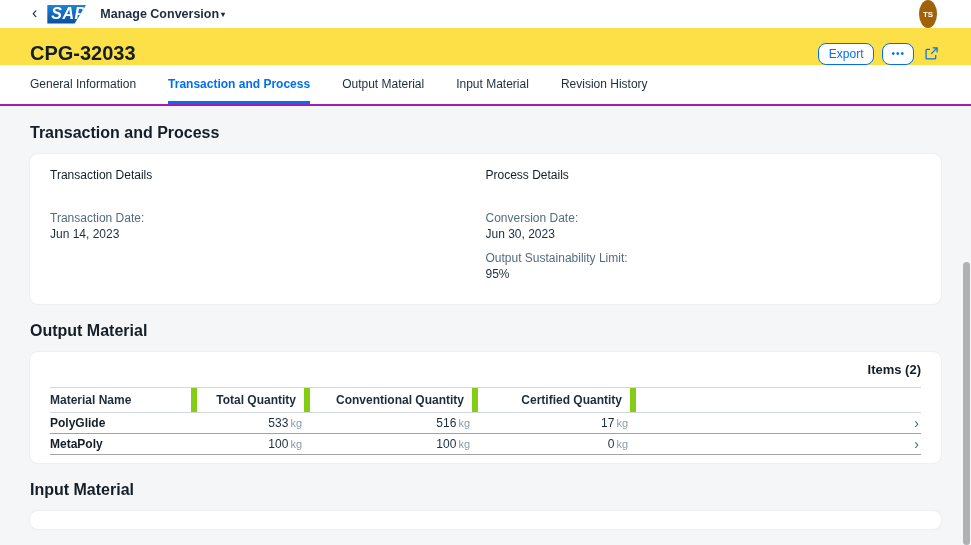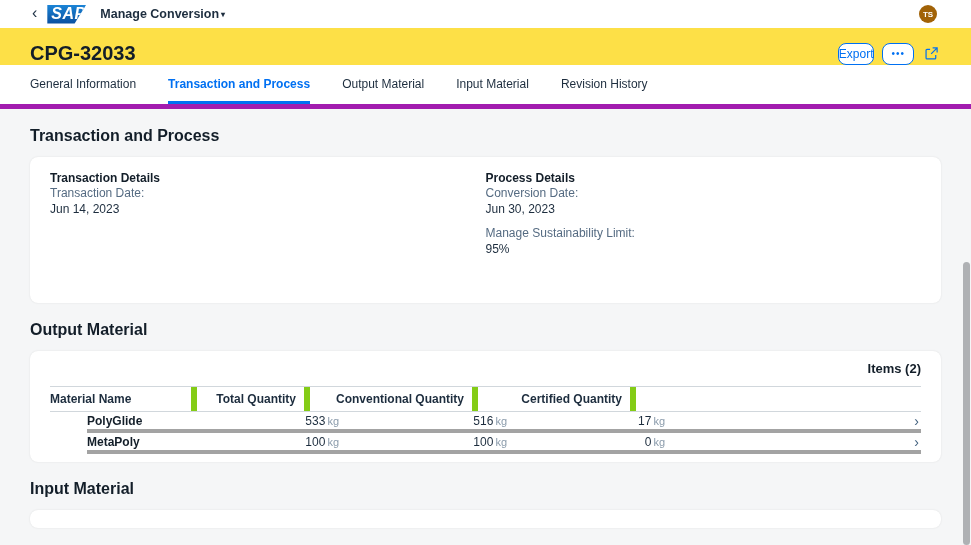--- a/index.html
+++ b/index.html
@@ -11,61 +11,61 @@
   .back-btn { border:none; background:none; font-size:16px; line-height:1; color:#223548;
     cursor:pointer; padding:0 6px 2px 20px; }
   .sap-logo { width:39px; height:19px; margin-left:4px; display:inline-flex; align-items:center;
     background:linear-gradient(180deg,#1b84d6 0%,#0a4f9e 100%);
     clip-path:polygon(0 0,100% 0,70% 100%,0 100%); }
   .sap-logo span { color:#fff; font-weight:bold; font-style:italic; font-size:16px; padding-left:4px; letter-spacing:.5px; }
   .app-title { margin-left:14px; font-size:12.5px; font-weight:bold; color:#1d2d3e;
     display:flex; align-items:center; gap:2px; cursor:pointer; background:none; border:none; }
   .app-title .caret { font-size:8px; color:#1d2d3e; }
   .shell .spacer { flex:1; }
-  .avatar { width:18px; height:18px; border-radius:50%; background:#a16207; color:#fff;
+  .avatar { width:18px; height:28px; border-radius:50%; background:#a16207; color:#fff;
     font-size:8px; font-weight:bold; display:flex; align-items:center; justify-content:center;
     margin-right:22px; cursor:pointer; border:none; }
 
   
   .obj-header { display:flex; align-items:center; justify-content:space-between; padding:14px 30px 0 30px; background:#fde047; }
   .obj-title { font-size:20px; font-weight:bold; color:#131e29; }
   .header-actions { display:flex; align-items:center; gap:8px; }
   .btn { background:#fff; border:1px solid #0070f2; color:#0070f2; font-size:12px;
-    border-radius:8px; padding:3px 0; cursor:pointer; font-family:inherit; }
+    border-radius:8px; padding:3px 10px; cursor:pointer; font-family:inherit; }
   .btn.overflow { letter-spacing:1px; padding:3px 8px; font-size:10px; line-height:14px; }
   .icon-btn { background:none; border:none; cursor:pointer; padding:2px; display:flex; align-items:center; }
 
   
-  .tabbar { background:#fff; border-bottom:5px solid #a21caf; padding:12px 30px 0 30px;
+  .tabbar { background:#fff; border-bottom:2px solid #a21caf; padding:12px 30px 0 30px;
     display:flex; gap:32px; }
   .tab { font-size:12px; color:#1d2d3e; padding:0 0 10px 0; cursor:pointer; border-bottom:3px solid transparent; }
   .tab.active { color:#0070f2; font-weight:bold; border-bottom-color:#0070f2; }
 
   
   .content { background:#f5f6f7; height:439px; overflow:hidden; position:relative; }
   .section-heading { font-size:16px; font-weight:bold; color:#131e29; margin:18px 30px 12px 30px; }
   .card { background:#fff; border-radius:8px; margin:0 30px; box-shadow:0 0 2px rgba(0,0,0,.10); }
 
   
   .form-card { display:grid; grid-template-columns:1fr 1fr; padding:14px 20px 14px 20px; min-height:146px; }
-  .group-title { font-size:12px; font-weight:bold; color:#131e29; margin-bottom:0; }
+  .group-title { font-size:12px; font-weight:normal; color:#131e29; margin-bottom:28px; }
   .field { margin-bottom:8px; }
   .field .label { font-size:12px; color:#556b82; line-height:16px; }
   .field .value { font-size:12px; color:#1d2d3e; line-height:16px; }
 
   
   .table-card { padding:10px 20px 8px 20px; }
   .items-title { font-size:13px; font-weight:bold; color:#131e29; margin-bottom:10px;text-align:right; }
   .t-row { display:grid; grid-template-columns:147px 113px 168px 158px 1fr 22px; align-items:center; }
   .t-head { border-top:1px solid #d1d7dc; border-bottom:1px solid #d1d7dc; }
   .t-head .cell { font-size:12px; font-weight:bold; color:#1d2d3e; padding:5px 8px; }
   .t-head .cell:nth-child(-n+4) { border-right:6px solid #84cc16; }
   .t-head .cell:first-child { padding-left:0; }
   .cell.num { text-align:right; }
-  .t-body .t-row { border-bottom:4px solid #a3a3a3; height:21px; cursor:pointer;margin-left:37px; }
+  .t-body .t-row { border-bottom:1px solid #a3a3a3; height:21px; cursor:pointer; }
   .t-body .cell { font-size:12px; padding:2px 8px; }
   .t-body .cell:first-child { padding-left:0; font-weight:bold; color:#131e29; }
   .unit { color:#8a9bab; font-size:11px; margin-left:2px; }
   .row-chevron { color:#42617f; font-size:14px; line-height:1; text-align:right; padding-right:2px; cursor:pointer; }
 
   
   .scrollbar-track { position:absolute; right:0; top:0; width:9px; height:545px; }
   .scrollbar-thumb { position:absolute; right:1px; top:262px; width:7px; height:283px;
     background:#888c90; opacity:.65; border-radius:4px; cursor:grab; }
 </style>
@@ -119,21 +119,21 @@
         <div class="value">Jun 14, 2023</div>
       </div>
     </div>
     <div class="form-col">
       <div class="group-title">Process Details</div>
       <div class="field">
         <div class="label">Conversion Date:</div>
         <div class="value">Jun 30, 2023</div>
       </div>
       <div class="field">
-        <div class="label">Manage Sustainability Limit:</div>
+        <div class="label">Output Sustainability Limit:</div>
         <div class="value">95%</div>
       </div>
     </div>
   </section>
 
   <h2 class="section-heading">Output Material</h2>
 
   <section class="card table-card">
     <div class="items-title">Items (2)</div>
     <div class="t-head t-row">

